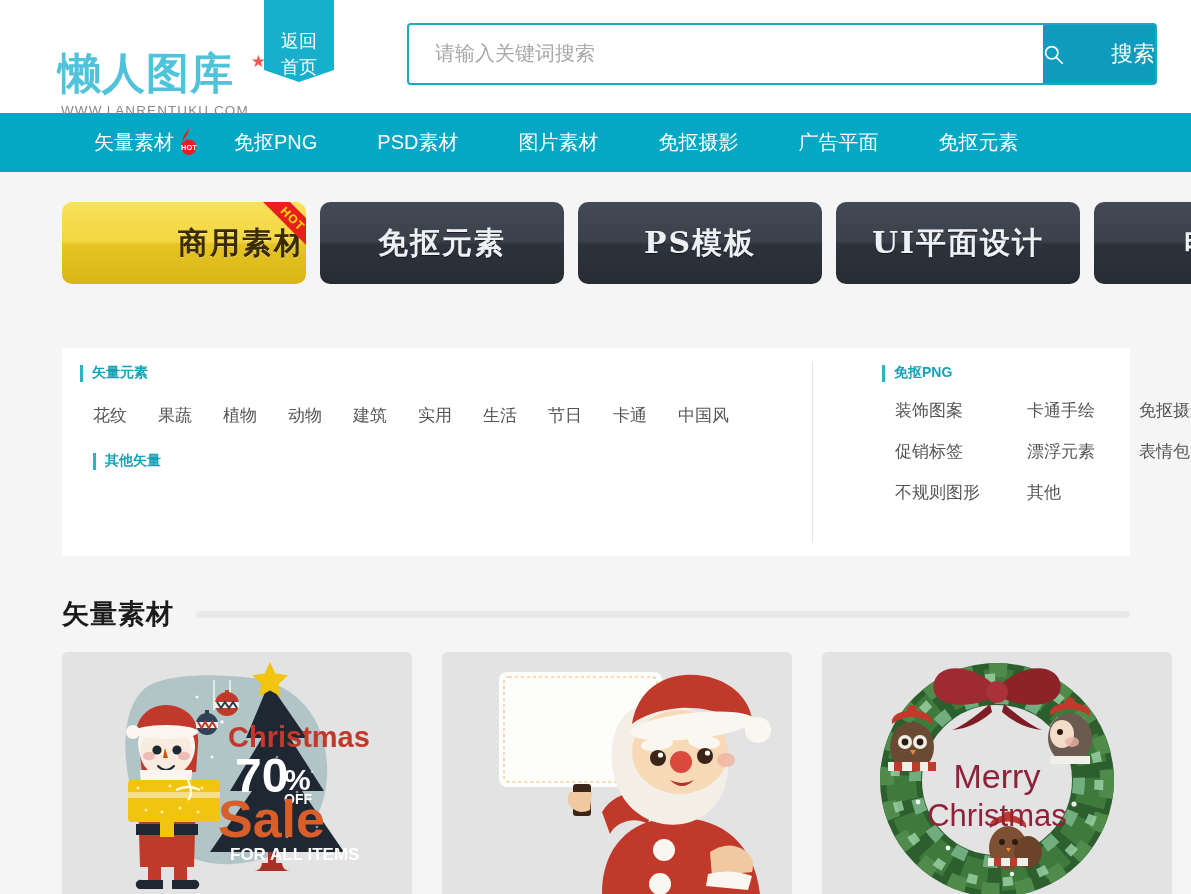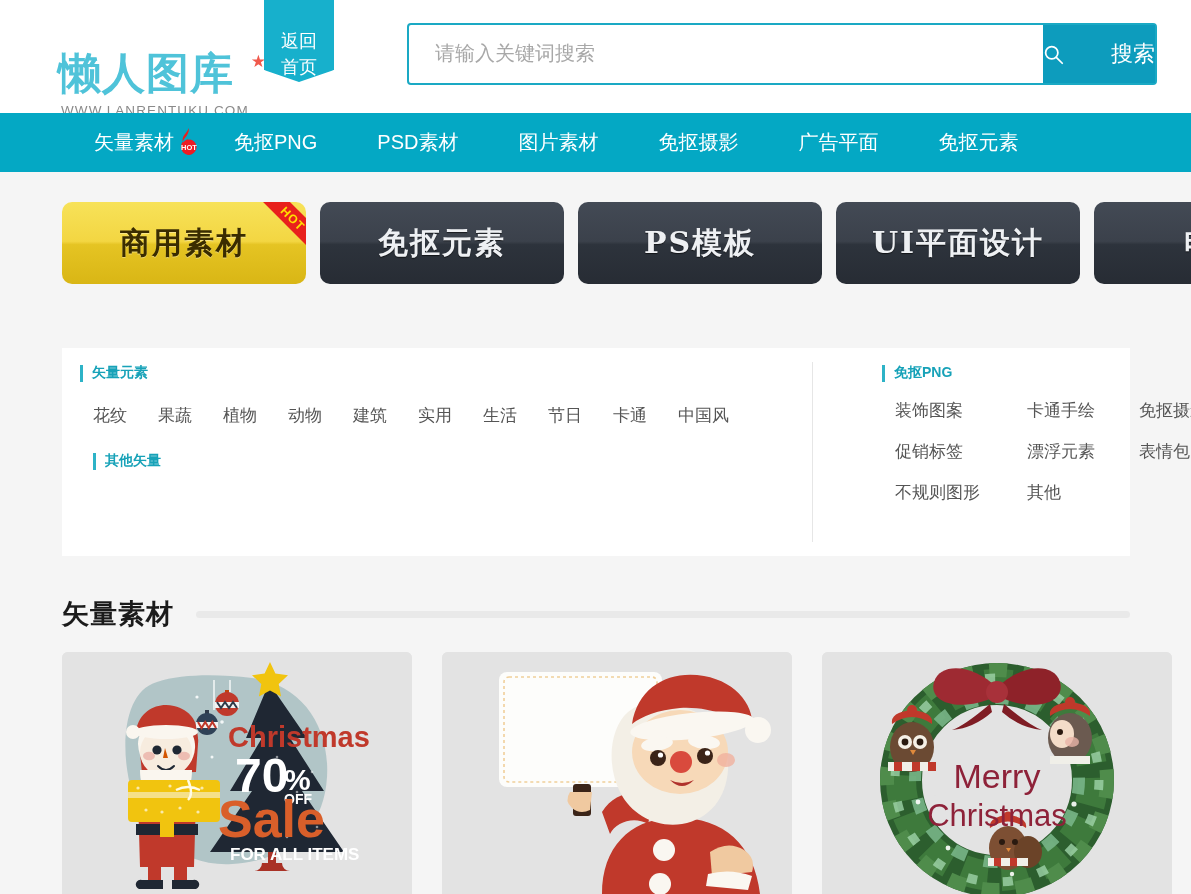--- a/index.html
+++ b/index.html
@@ -100,21 +100,21 @@
     position: relative; width: 244px; height: 82px; border-radius: 10px;
     display: flex; align-items: center; justify-content: center;
     font-family: "DejaVu Serif", "Liberation Serif", serif;
     font-size: 30px; font-weight: bold; letter-spacing: 2px;
     color: #eef0f3; cursor: pointer; overflow: hidden;
     background: linear-gradient(180deg, #434a55 0%, #3b414b 48%, #2d333c 52%, #272c34 100%);
     text-shadow: 0 1px 1px rgba(0,0,0,.6);
   }
   .tab.active {
     background: linear-gradient(180deg, #f7e259 0%, #f3d642 48%, #e5c423 52%, #d9b615 100%);
-    color: #3a2c00; text-shadow: 0 1px 0 rgba(255,255,255,.35);
+    color: #3a2c00; text-shadow: 0 1px 0 rgba(255,255,255,.35); justify-content: flex-end;
   }
   .tab .corner-hot {
     position: absolute; right: -30px; top: 7px;
     width: 86px; height: 19px; background: #e8201c;
     transform: rotate(45deg);
     color: #ffe000; font-family: "Liberation Sans", sans-serif;
     font-size: 12px; font-weight: bold; letter-spacing: 1px;
     display: flex; align-items: center; justify-content: center;
     text-shadow: none;
   }

